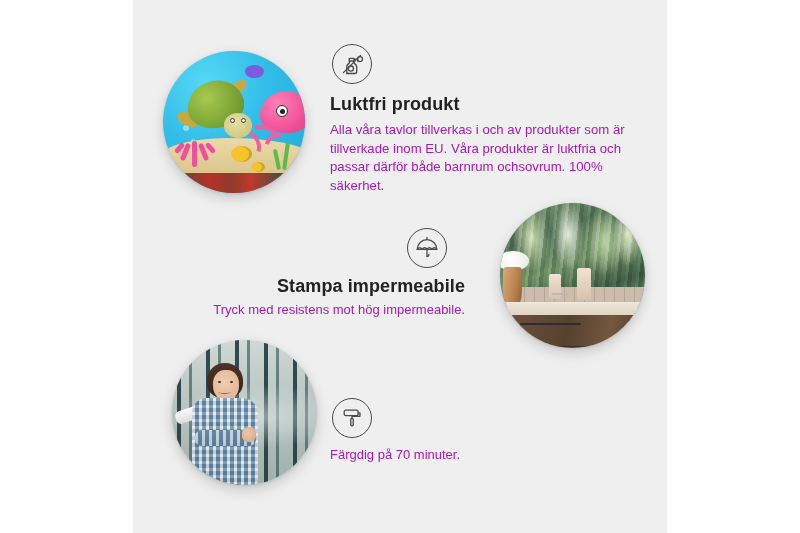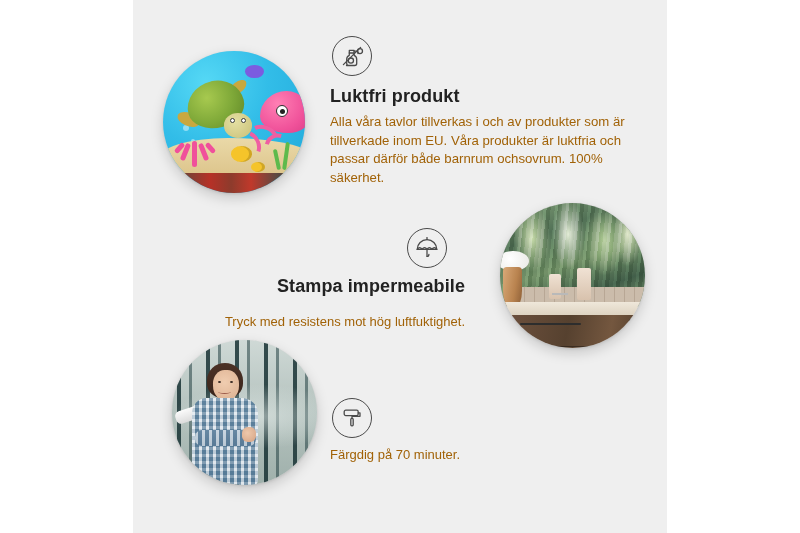--- a/index.html
+++ b/index.html
@@ -269,33 +269,33 @@
     border:1.4px solid #4a4a4a;
     display:flex; align-items:center; justify-content:center;
   }
   .icon-circle svg { display:block; }
 
   .f-title {
     font-size:18px; font-weight:bold; color:#222222;
     letter-spacing:0.1px;
   }
   .f-body {
-    font-size:13.2px; color:#a16207; line-height:1.42;
-  }
-
-  
-  .feature-1 { left:330px; top:36px; width:305px; text-align:left; }
+    font-size:13.2px; color:#a21caf; line-height:1.42;
+  }
+
+  
+  .feature-1 { left:330px; top:44px; width:305px; text-align:left; }
   .feature-1 .icon-circle { margin:0 0 10px 2px; }
   .feature-1 .f-title { margin-bottom:6px; }
 
   
   .feature-2 { left:180px; top:228px; width:285px; text-align:right; }
   .feature-2 .icon-wrap { display:flex; justify-content:flex-end; margin-bottom:8px; }
   .feature-2 .icon-circle { margin-right:18px; }
-  .feature-2 .f-title { margin-bottom:16px; }
+  .feature-2 .f-title { margin-bottom:4px; }
   .feature-2 .f-body { font-size:13px; }
 
   
   .feature-3 { left:330px; top:398px; width:260px; text-align:left; }
   .feature-3 .icon-circle { margin:0 0 8px 2px; }
   .feature-3 .f-title { margin-bottom:4px; }
   .feature-3 .f-body { font-size:13px; }
 </style>
 </head>
 <body>
@@ -359,21 +359,21 @@
         <svg width="26" height="26" viewBox="0 0 26 26" fill="none" stroke="#4a4a4a" stroke-width="1.3" stroke-linecap="round" stroke-linejoin="round">
           <path d="M3.2 14.4a9.8 9.8 0 0 1 19.6 0z"></path>
           <path d="M3.2 14.4c1.6-2.4 3.3-2.4 4.9 0 1.6-2.4 3.3-2.4 4.9 0 1.6-2.4 3.3-2.4 4.9 0 1.6-2.4 3.3-2.4 4.9 0"></path>
           <line x1="13" y1="14.4" x2="13" y2="21.3"></line>
           <path d="M13 21.3a1.9 1.9 0 0 0 1.9-1.9"></path>
           <line x1="13" y1="4.6" x2="13" y2="2.6"></line>
         </svg>
       </div>
     </div>
     <div class="f-title">Stampa impermeabile</div>
-    <div class="f-body">Tryck med resistens mot hög luftfuktighet.</div>
+    <div class="f-body">Tryck med resistens mot hög impermeabile.</div>
   </div>
 
   <div class="photo photo-bath">
     <div class="inner">
       <div class="bath-wall"></div>
       <div class="bath-tile"></div>
       <div class="bath-jar"></div>
       <div class="bath-jar b"></div>
       <div class="bath-faucet"></div>
       <div class="bath-flower"></div>

